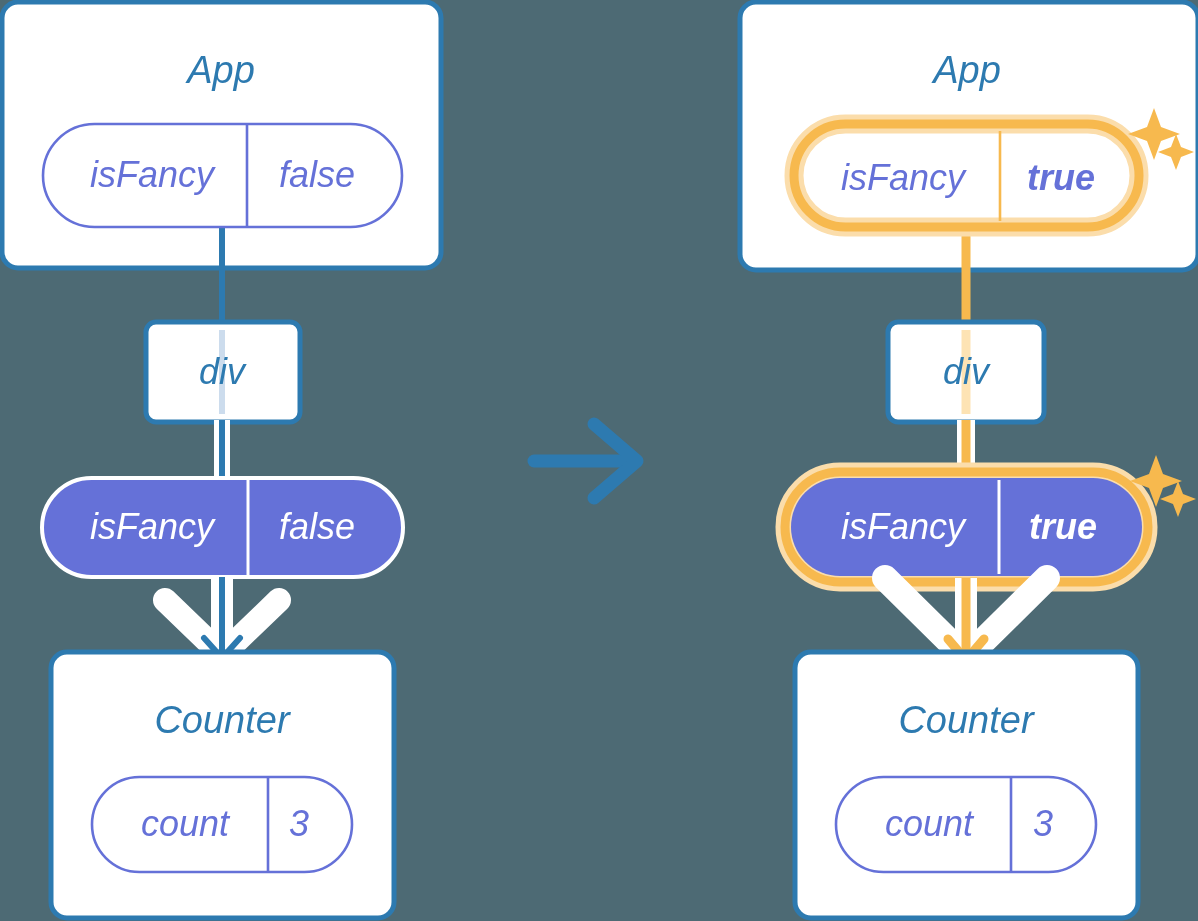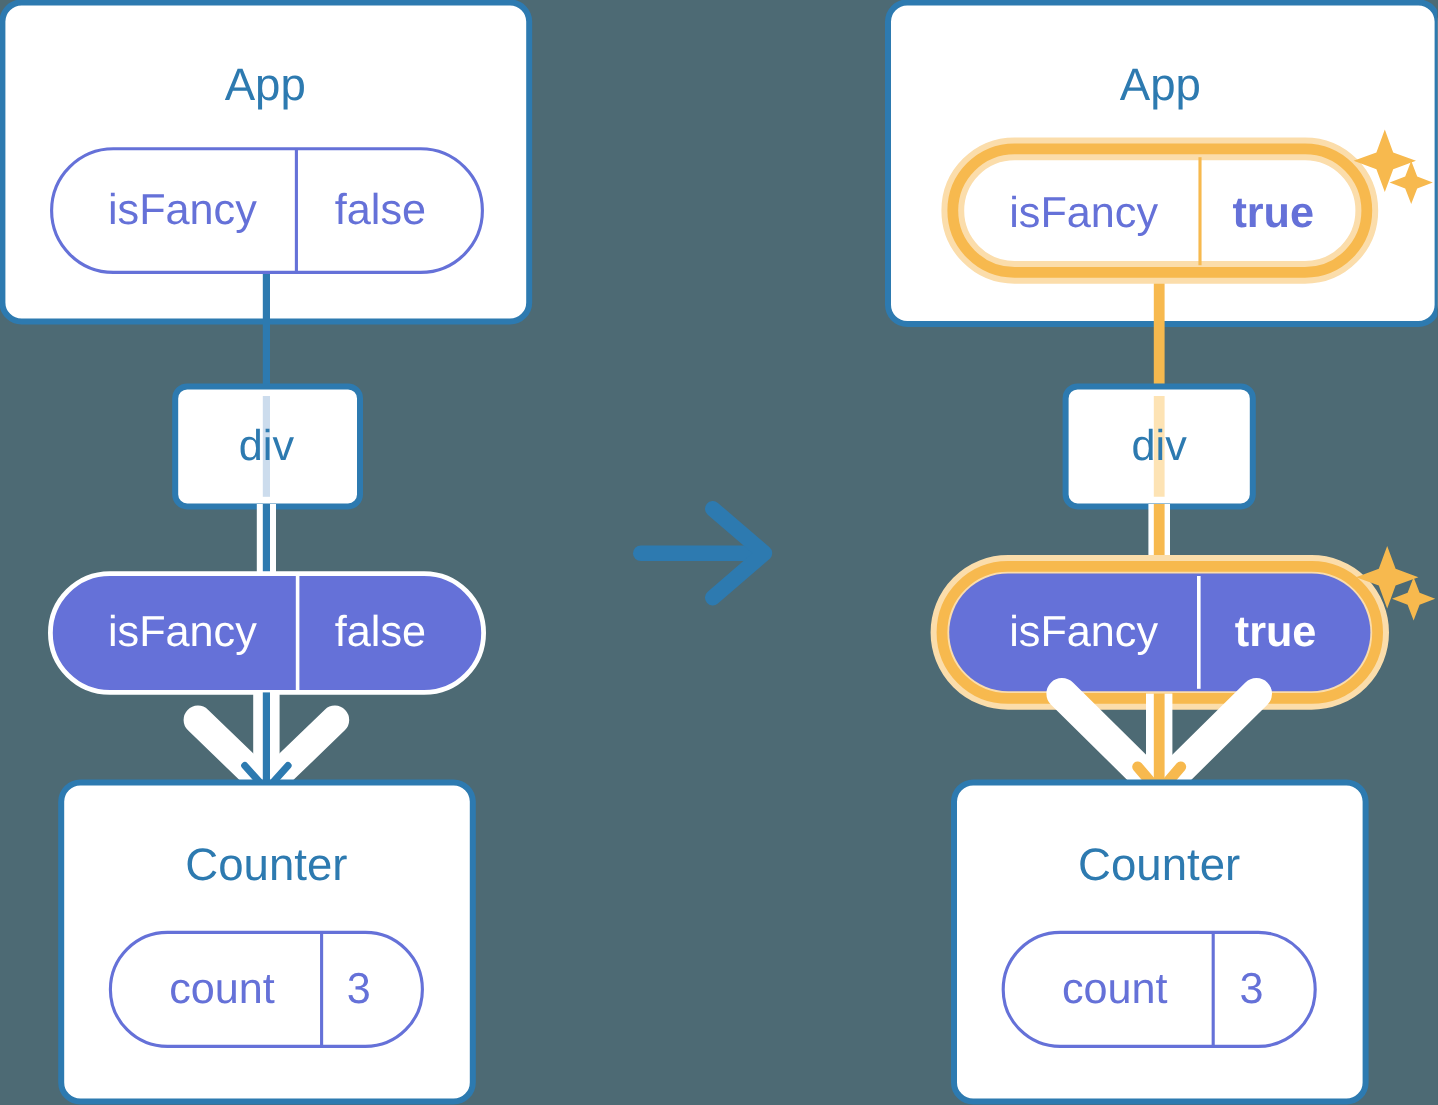--- a/index.html
+++ b/index.html
@@ -8,20 +8,21 @@
     padding: 0;
     background: #4d6a74;
   }
   #stage {
     position: relative;
     width: 1198px;
     height: 921px;
     background: #4d6a74;
     overflow: hidden;
     font-family: "Liberation Sans", "DejaVu Sans", sans-serif;
+    font-style: italic;
   }
   #stage svg.layer {
     position: absolute;
     left: 0;
     top: 0;
     width: 1198px;
     height: 921px;
   }
   .comp-title {
     fill: #2d7ab0;

